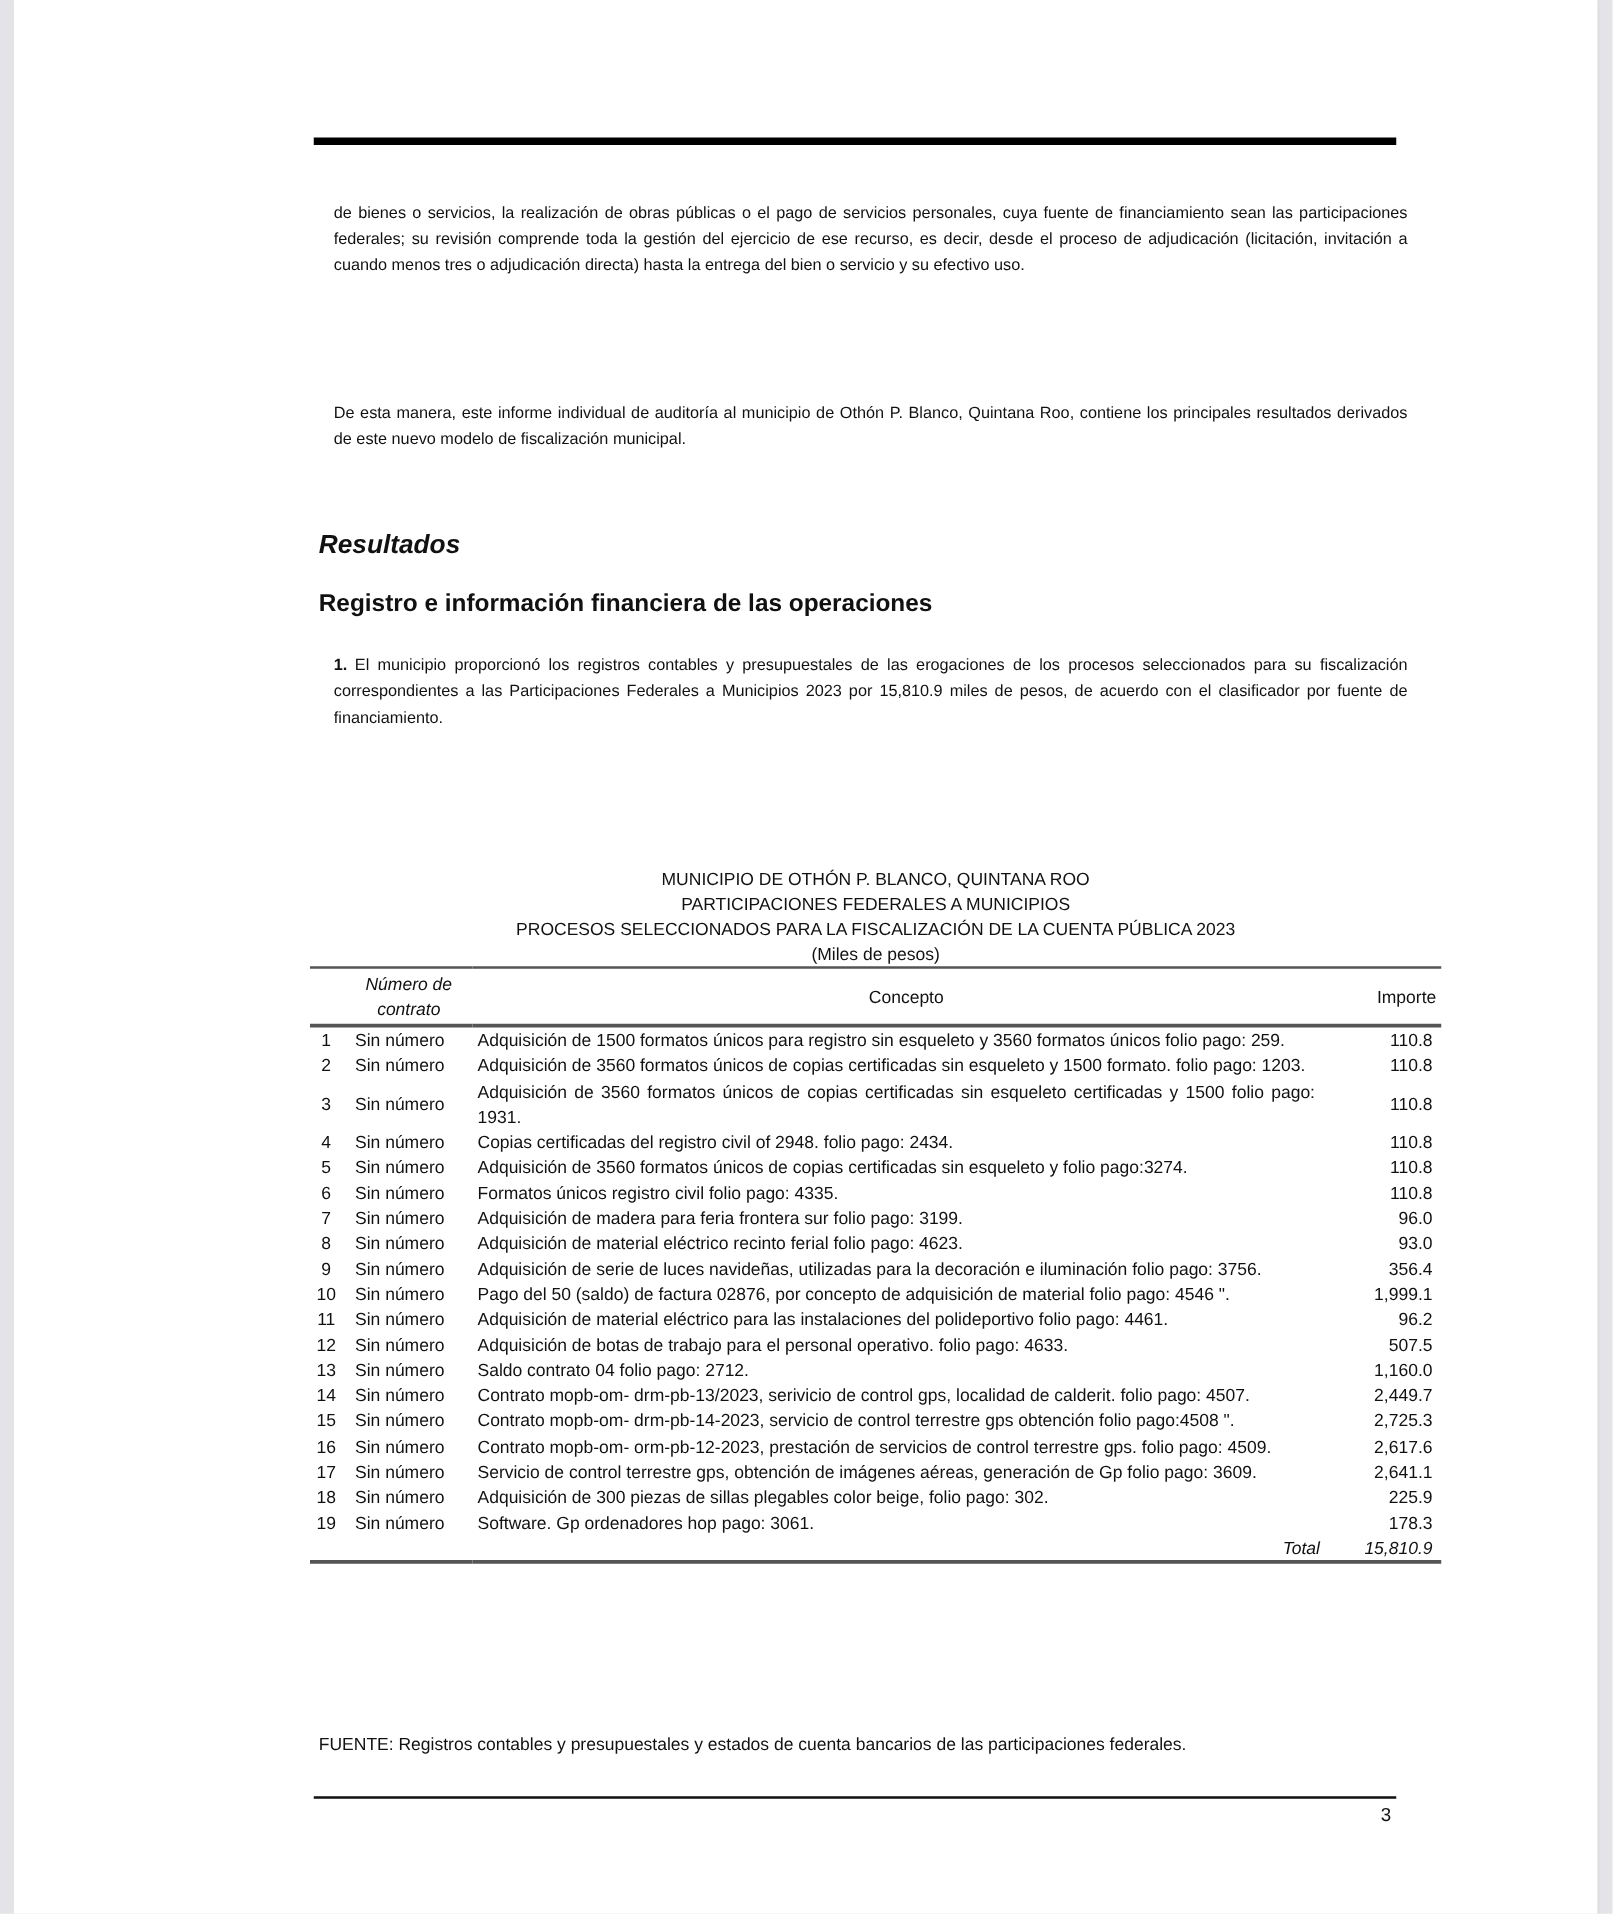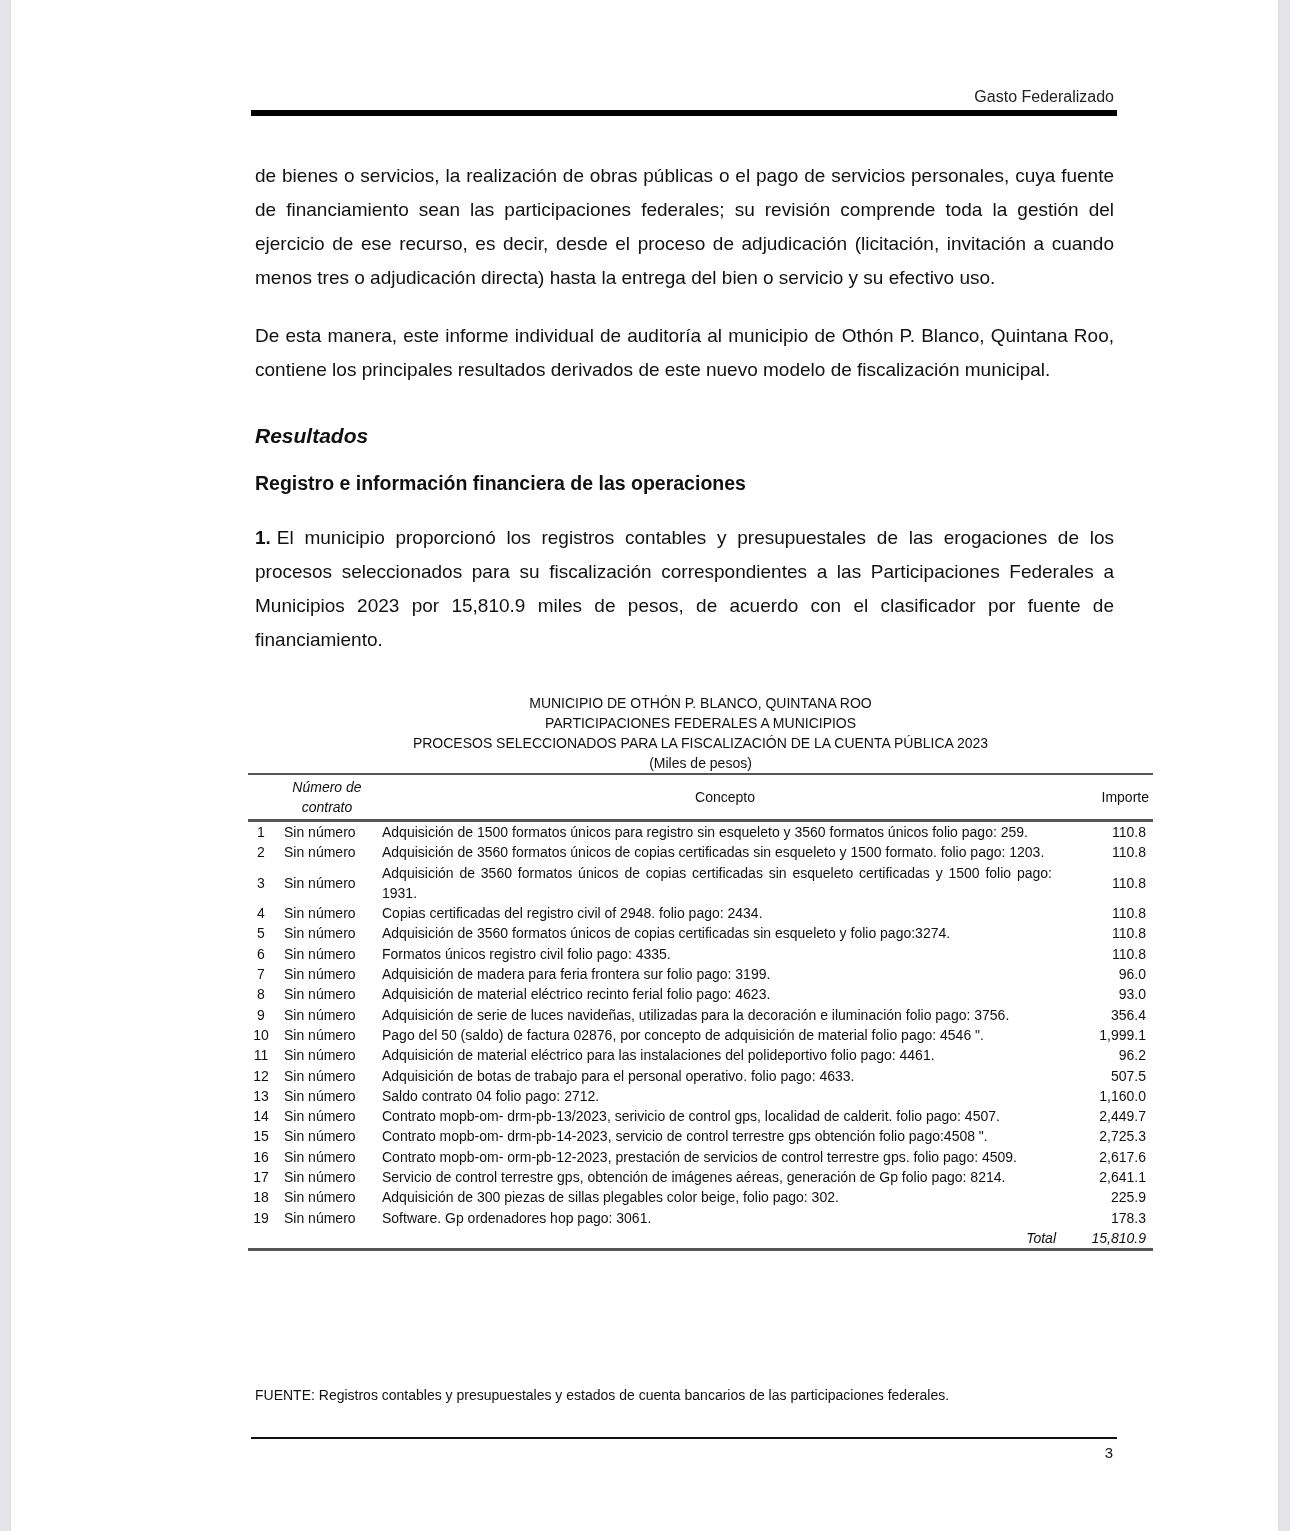--- a/index.html
+++ b/index.html
@@ -35,24 +35,24 @@
   .head-rule {
     position: absolute;
     left: 240px;
     top: 110px;
     width: 866px;
     height: 6px;
     background: #000;
   }
   .body-text {
     position: absolute;
-    left: 244px;
+    left: 256px;
     width: 859px;
-    font-size: 19px;
-    line-height: 34px;
+    font-size: 13px;
+    line-height: 21px;
     color: #111;
     text-align: justify;
     margin: 0;
   }
   .p1 { top: 159px; }
   .p2 { top: 319px; }
   .h-results {
     position: absolute;
     left: 244px;
     top: 424px;
@@ -134,21 +134,20 @@
     width: 62px;
     text-align: right;
     font-size: 15px;
     color: #111;
   }
 </style>
 </head>
 <body>
 
 <div class="page">
-  <div class="running-head">Gasto Federalizado</div>
   <div class="head-rule"></div>
 
   <p class="body-text p1">de bienes o servicios, la realización de obras públicas o el pago de servicios personales, cuya fuente de financiamiento sean las participaciones federales; su revisión comprende toda la gestión del ejercicio de ese recurso, es decir, desde el proceso de adjudicación (licitación, invitación a cuando menos tres o adjudicación directa) hasta la entrega del bien o servicio y su efectivo uso.</p>
   <p class="body-text p2">De esta manera, este informe individual de auditoría al municipio de Othón P. Blanco, Quintana Roo, contiene los principales resultados derivados de este nuevo modelo de fiscalización municipal.</p>
 
   <div class="h-results">Resultados</div>
   <div class="h-registro">Registro e información financiera de las operaciones</div>
 
   <p class="body-text p3">
     <span class="num">1.</span><span>El municipio proporcionó los registros contables y presupuestales de las erogaciones de los procesos seleccionados para su fiscalización correspondientes a las Participaciones Federales a Municipios 2023 por 15,810.9 miles de pesos, de acuerdo con el clasificador por fuente de financiamiento.</span>
@@ -263,21 +262,21 @@
         </tr>
         <tr>
           <td class="idx">16</td>
           <td class="cn">Sin número</td>
           <td class="concept">Contrato mopb-om- orm-pb-12-2023, prestación de servicios de control terrestre gps. folio pago: 4509.</td>
           <td class="amt">2,617.6</td>
         </tr>
         <tr>
           <td class="idx">17</td>
           <td class="cn">Sin número</td>
-          <td class="concept">Servicio de control terrestre gps, obtención de imágenes aéreas, generación de Gp folio pago: 8214.</td>
+          <td class="concept">Servicio de control terrestre gps, obtención de imágenes aéreas, generación de Gp folio pago: 3609.</td>
           <td class="amt">2,641.1</td>
         </tr>
         <tr>
           <td class="idx">18</td>
           <td class="cn">Sin número</td>
           <td class="concept">Adquisición de 300 piezas de sillas plegables color beige, folio pago: 302.</td>
           <td class="amt">225.9</td>
         </tr>
         <tr>
           <td class="idx">19</td>

